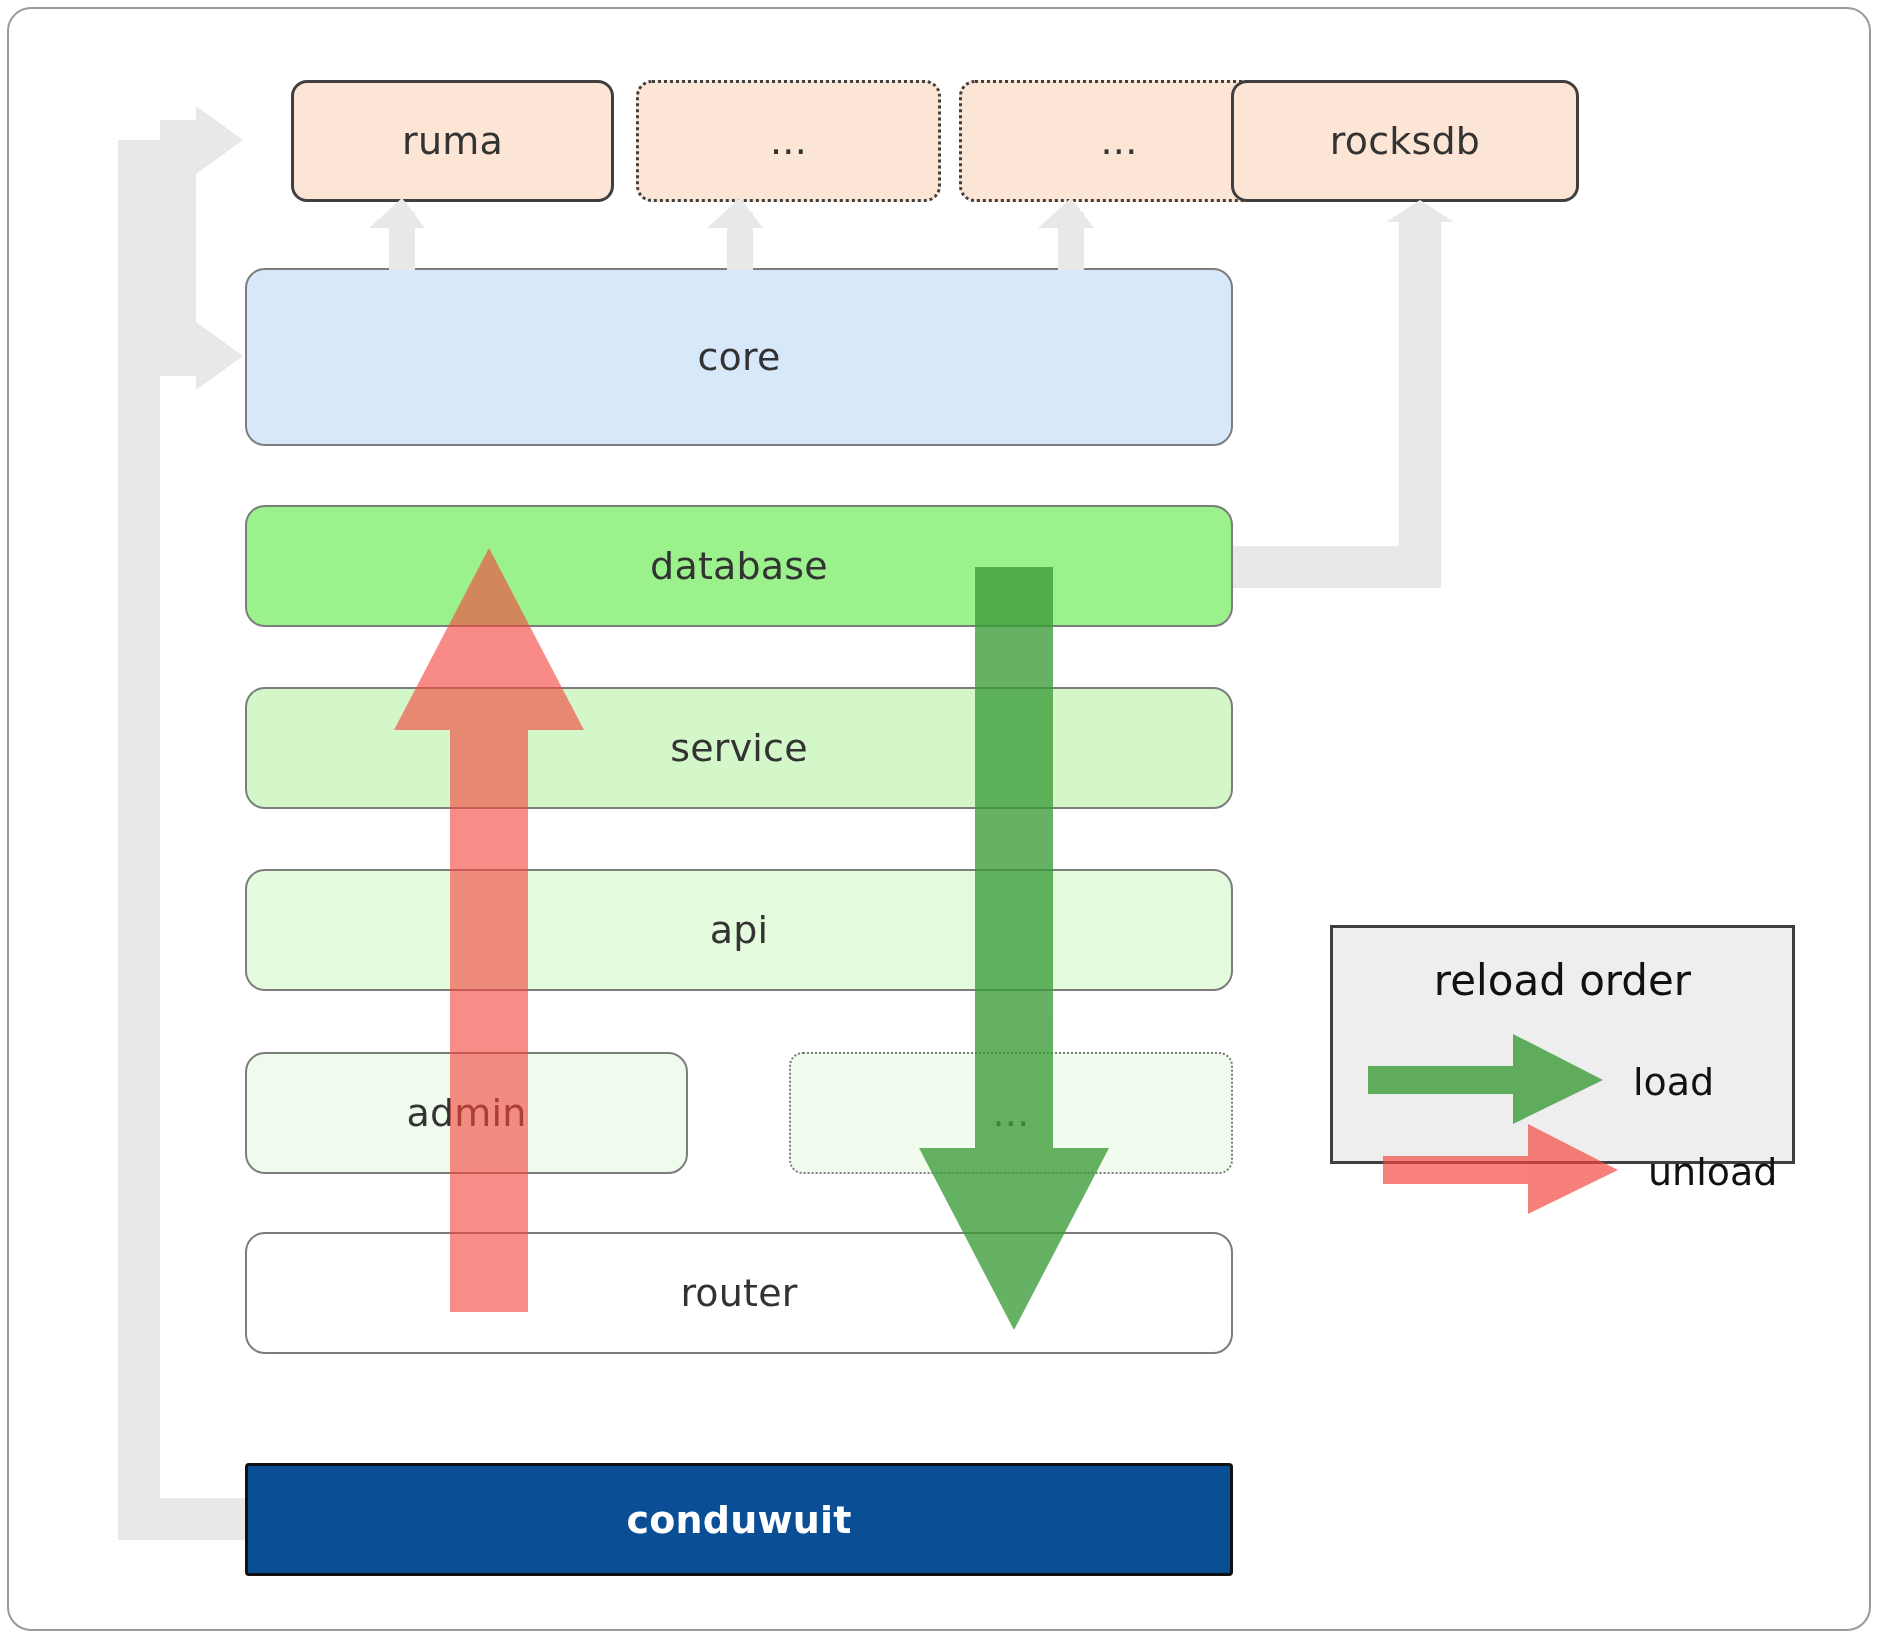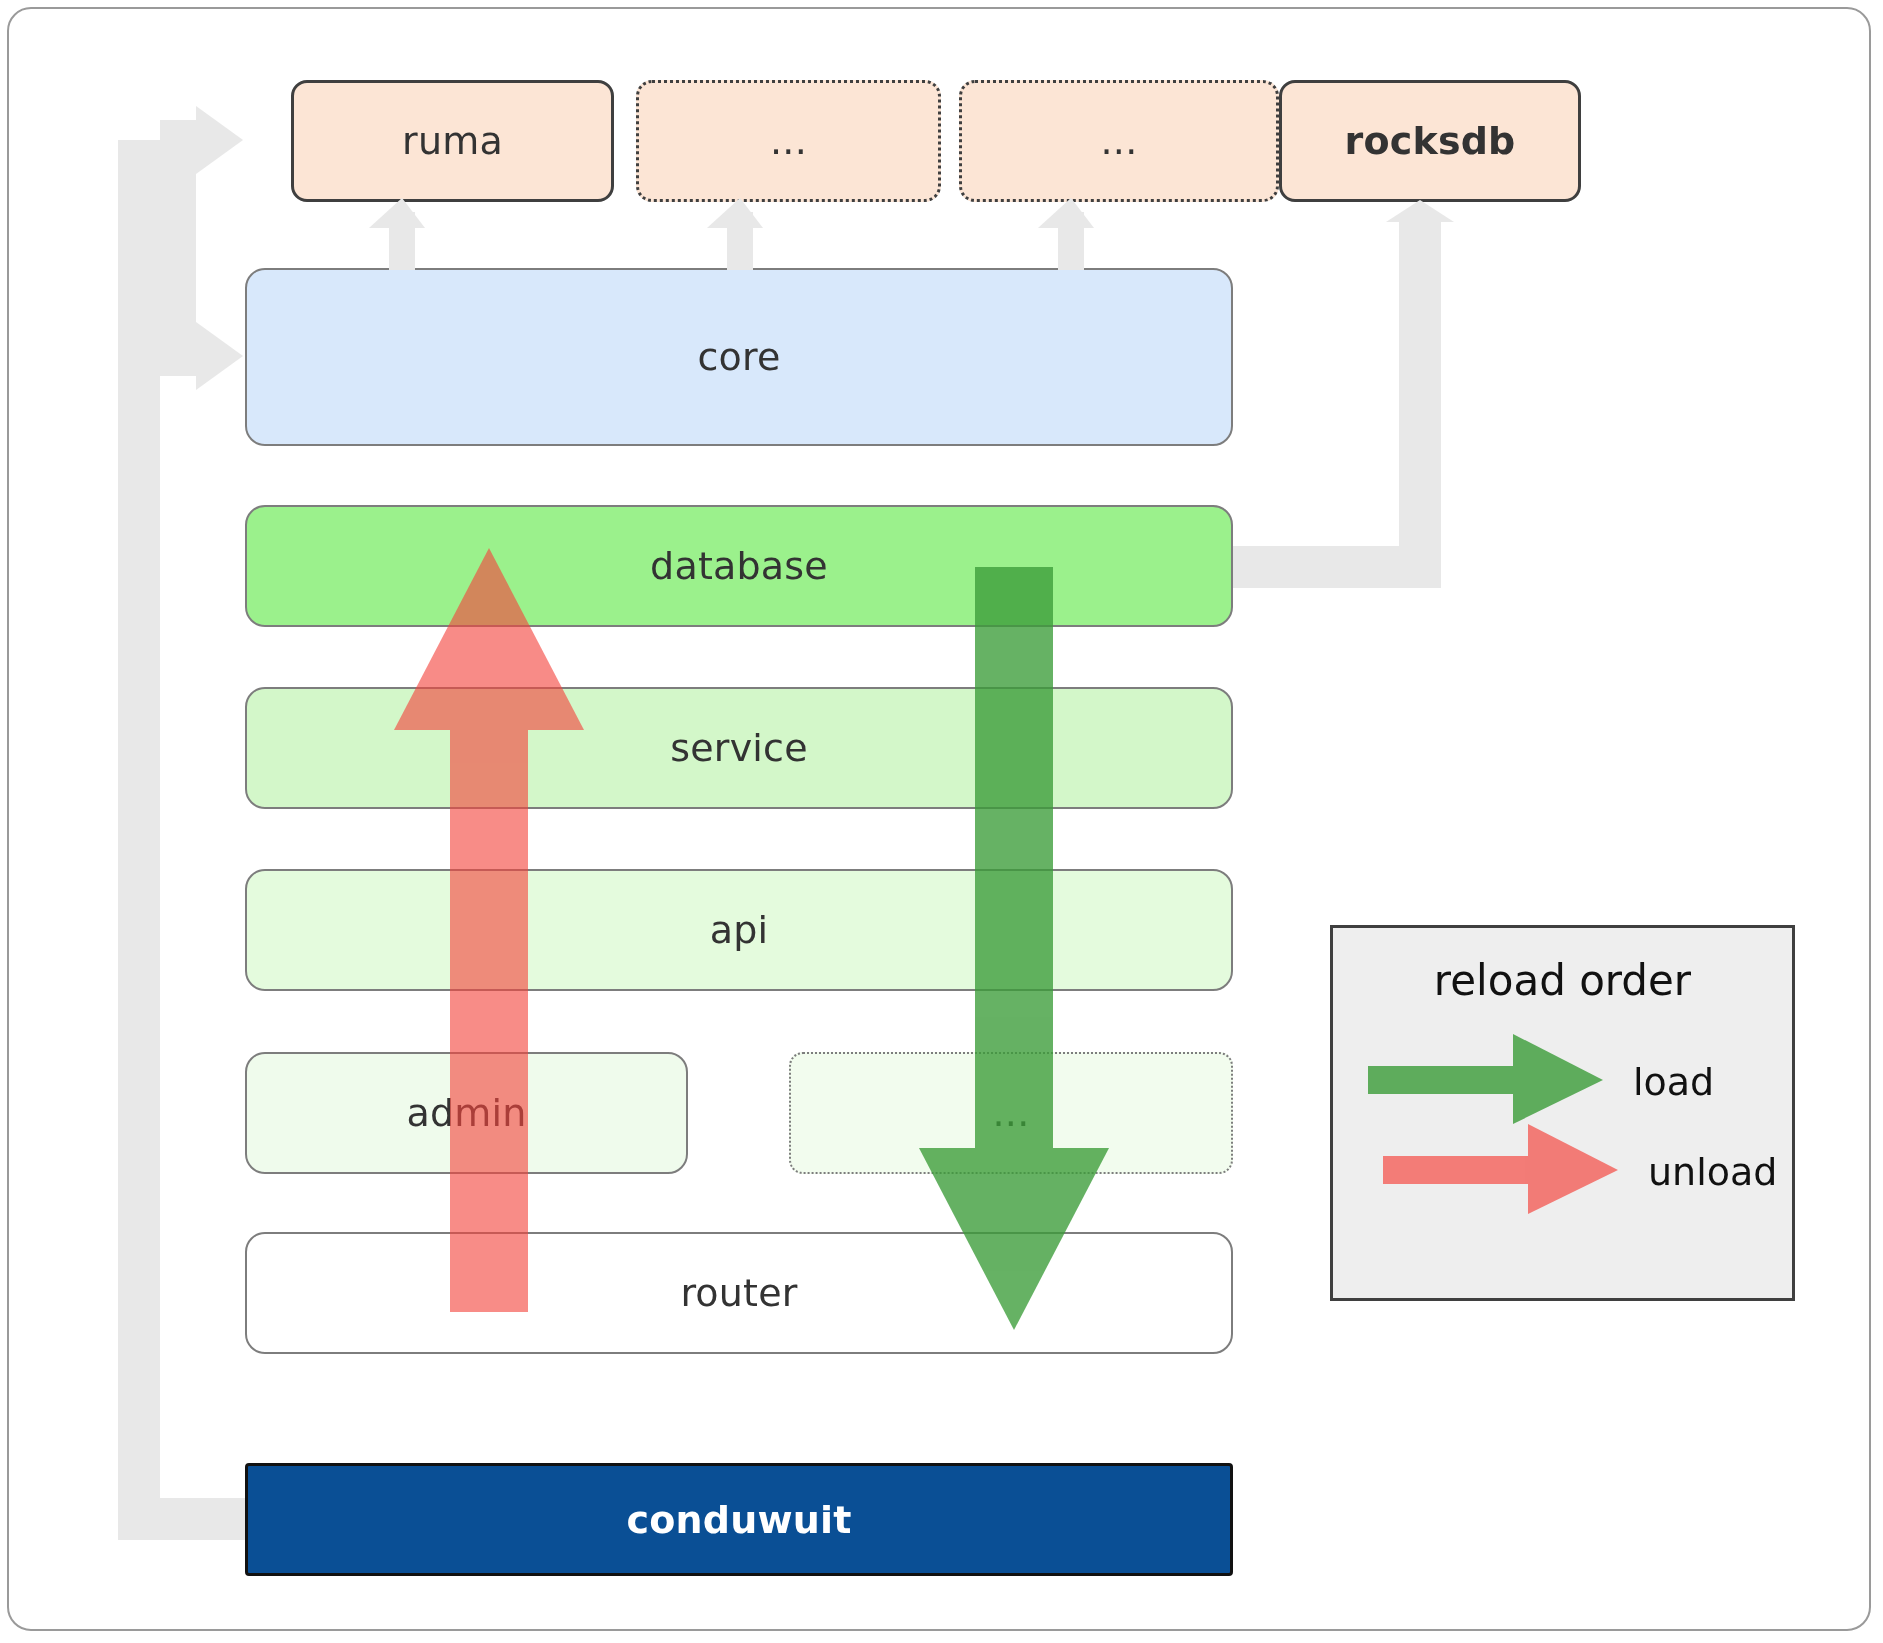--- a/index.html
+++ b/index.html
@@ -50,21 +50,21 @@
     border: 3px solid #3f3f3f;
     border-radius: 16px;
     margin-left: 48px;
   }
   .top-node.dotted {
     border: 3px dotted #3f3f3f;
   }
   #node-ruma    { left: 243px;  width: 323px; }
   #node-dots-1  { left: 588px;  width: 305px; }
   #node-dots-2  { left: 911px;  width: 320px; }
-  #node-rocksdb { left: 1231px; width: 302px; font-weight: bold; }
+  #node-rocksdb { left: 1183px; width: 348px; }
 
   
   .layer {
     left: 245px;
     width: 988px;
     border: 2px solid #7d7d7d;
     border-radius: 20px;
   }
   #node-core     { top: 268px;  height: 178px; background: #d8e8fb; }
   #node-database { top: 505px;  height: 122px; background: #9bf18c; }
@@ -87,21 +87,21 @@
     color: #ffffff;
     font-weight: bold;
   }
 
   
   #legend {
     position: absolute;
     left: 1330px;
     top: 925px;
     width: 465px;
-    height: 376px;
+    height: 239px;
     background: #eeeeee;
     border: 3px solid #3f3f3f;
     box-sizing: border-box;
   }
   #legend-title {
     position: absolute;
     left: 0; right: 0;
     top: 28px;
     text-align: center;
     font-size: 42px;

